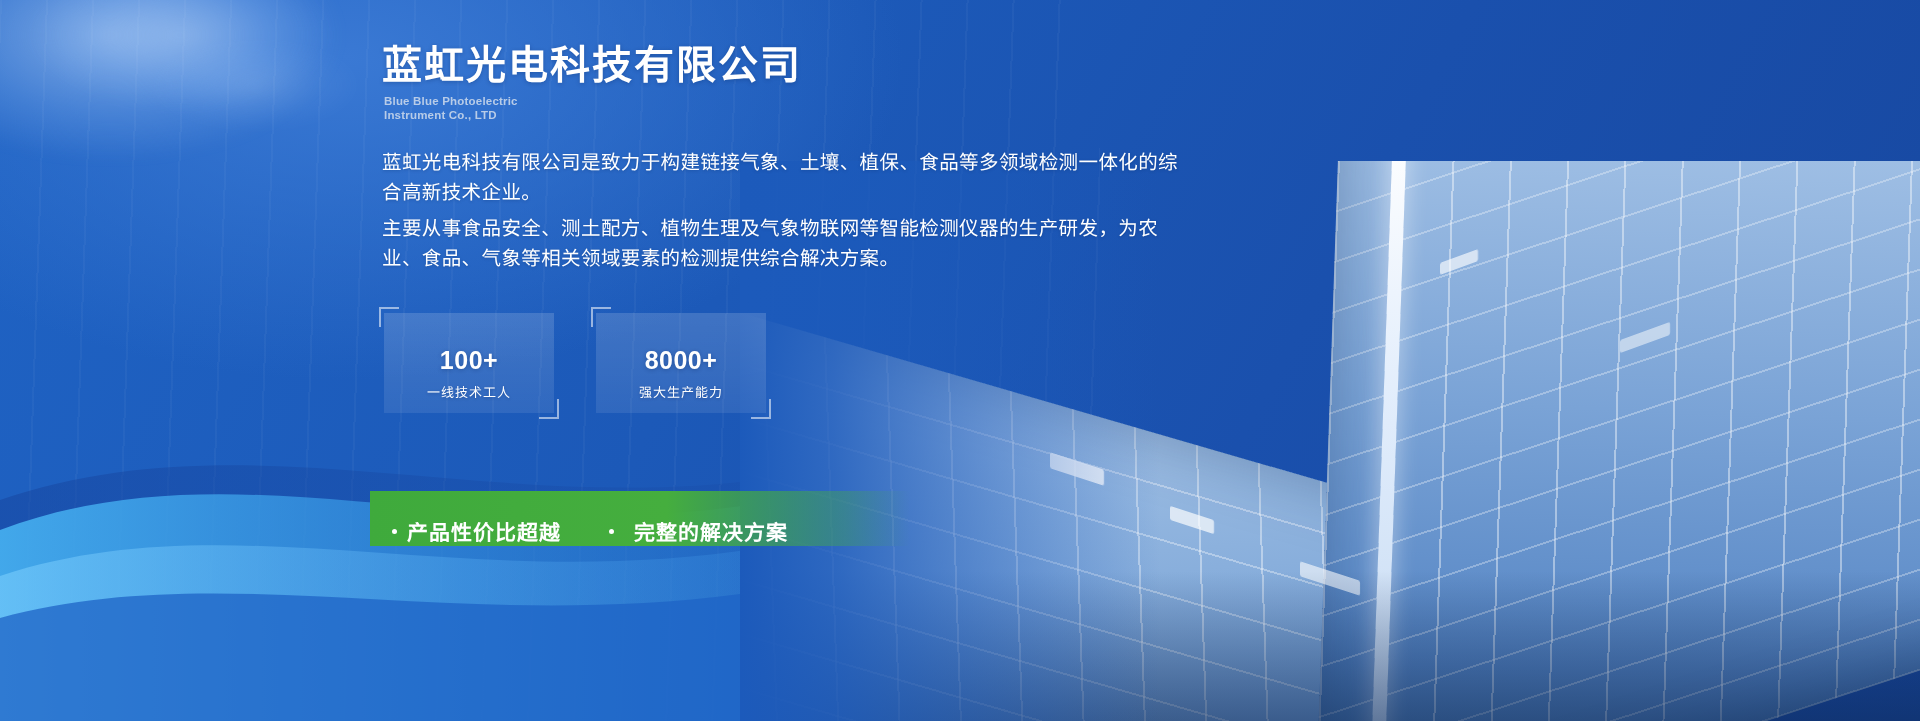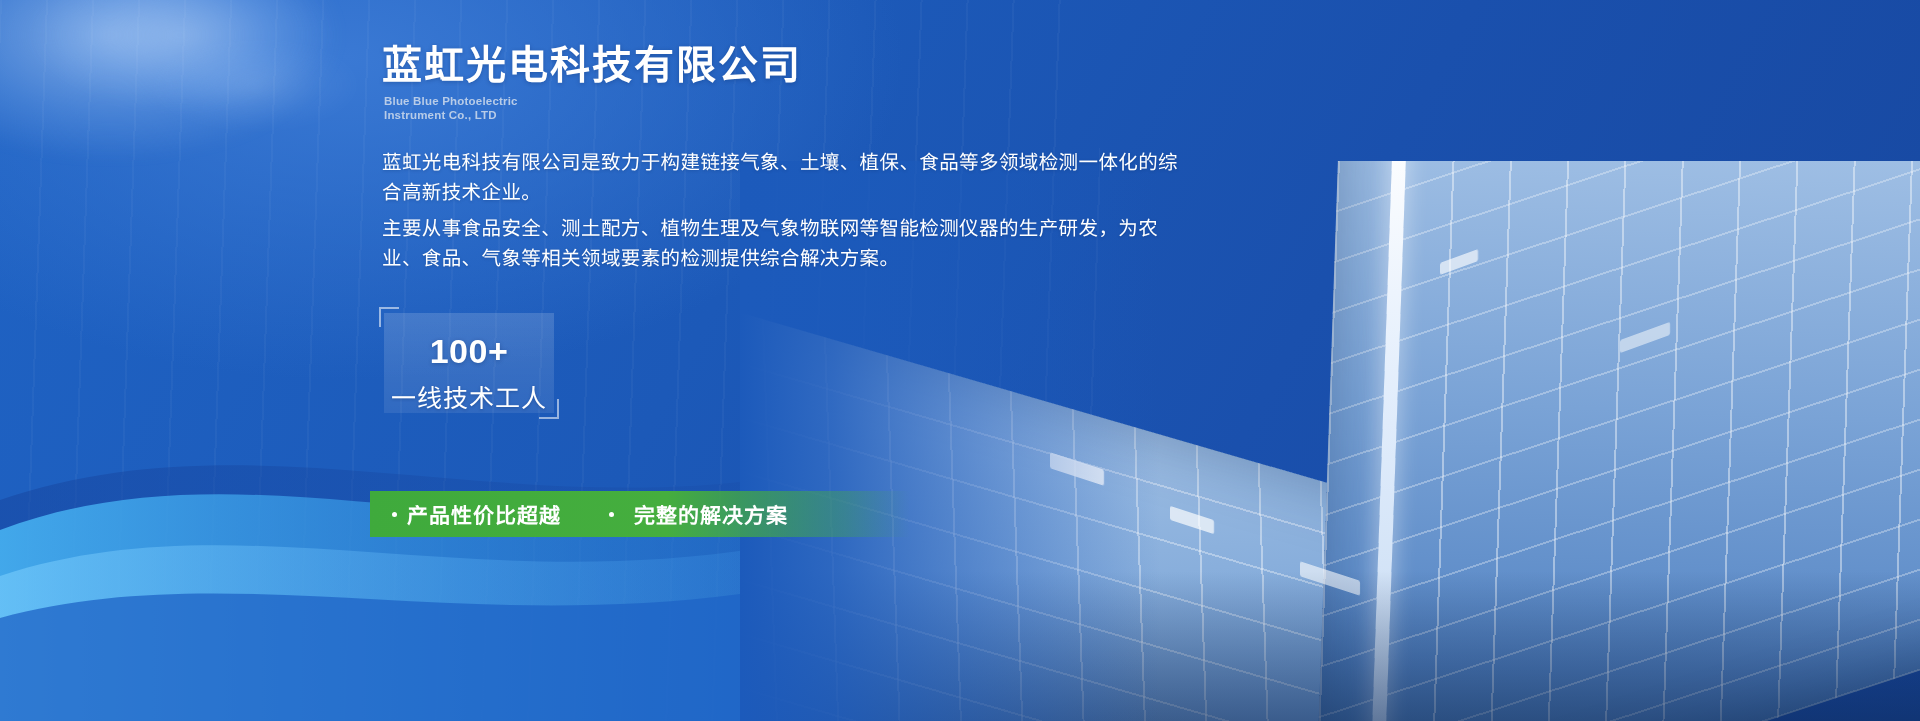--- a/index.html
+++ b/index.html
@@ -142,35 +142,35 @@
     align-items:center; justify-content:center;
     gap:7px;
   }
   
   .stat::before, .stat::after {
     content:""; position:absolute; width:18px; height:18px;
   }
   .stat::before { left:-5px; top:-6px; border-left:2px solid rgba(255,255,255,.55); border-top:2px solid rgba(255,255,255,.55); }
   .stat::after  { right:-5px; bottom:-6px; border-right:2px solid rgba(255,255,255,.55); border-bottom:2px solid rgba(255,255,255,.55); }
   .stat-num {
-    font-size:34px; font-weight:700; color:#ffffff; letter-spacing:.5px;
+    font-size:25px; font-weight:700; color:#ffffff; letter-spacing:.5px;
     text-shadow:0 1px 4px rgba(0,30,80,.3);
     margin-top:20px;
   }
   .stat-label {
-    font-size:25px; color:#ffffff; letter-spacing:1px;
+    font-size:13px; color:#ffffff; letter-spacing:1px;
     text-shadow:0 1px 3px rgba(0,30,80,.3);
   }
 
   
   .tagbar {
     position:absolute; left:370px; top:491px;
-    height:46px; width:540px;
+    height:55px; width:540px;
     background:linear-gradient(90deg,#3faa3c 0%,#45ae3e 55%,rgba(69,174,62,.35) 88%,rgba(69,174,62,0) 100%);
-    display:flex; align-items:center;
+    display:flex; align-items:flex-end;
   }
   .tag {
     display:flex; align-items:center; gap:10px;
     color:#ffffff; font-size:21px; font-weight:700; letter-spacing:1px;
     white-space:nowrap;
   }
   .tag-1 { margin-left:22px; }
   .tag-2 { margin-left:48px;gap:20px; }
   .dot {
     width:5px; height:5px; background:#ffffff; border-radius:50%;
@@ -239,20 +239,24 @@
 
     <p class="para para-2">主要从事食品安全、测土配方、植物生理及气象物联网等智能检测仪器的生产研发，为农业、食品、气象等相关领域要素的检测提供综合解决方案。</p>
 
     <p class="para para-1">蓝虹光电科技有限公司是致力于构建链接气象、土壤、植保、食品等多领域检测一体化的综合高新技术企业。</p>
 
     <div class="stats">
       <div class="stat">
         <div class="stat-num">100+</div>
         <div class="stat-label">一线技术工人</div>
       </div>
+      <div class="stat">
+        <div class="stat-num">8000+</div>
+        <div class="stat-label">强大生产能力</div>
+      </div>
     </div>
 
     <div class="tagbar">
       <div class="tag tag-1">
         <span class="dot"></span>
         <span>产品性价比超越</span>
       </div>
       <div class="tag tag-2">
         <span class="dot"></span>
         <span>完整的解决方案</span>

